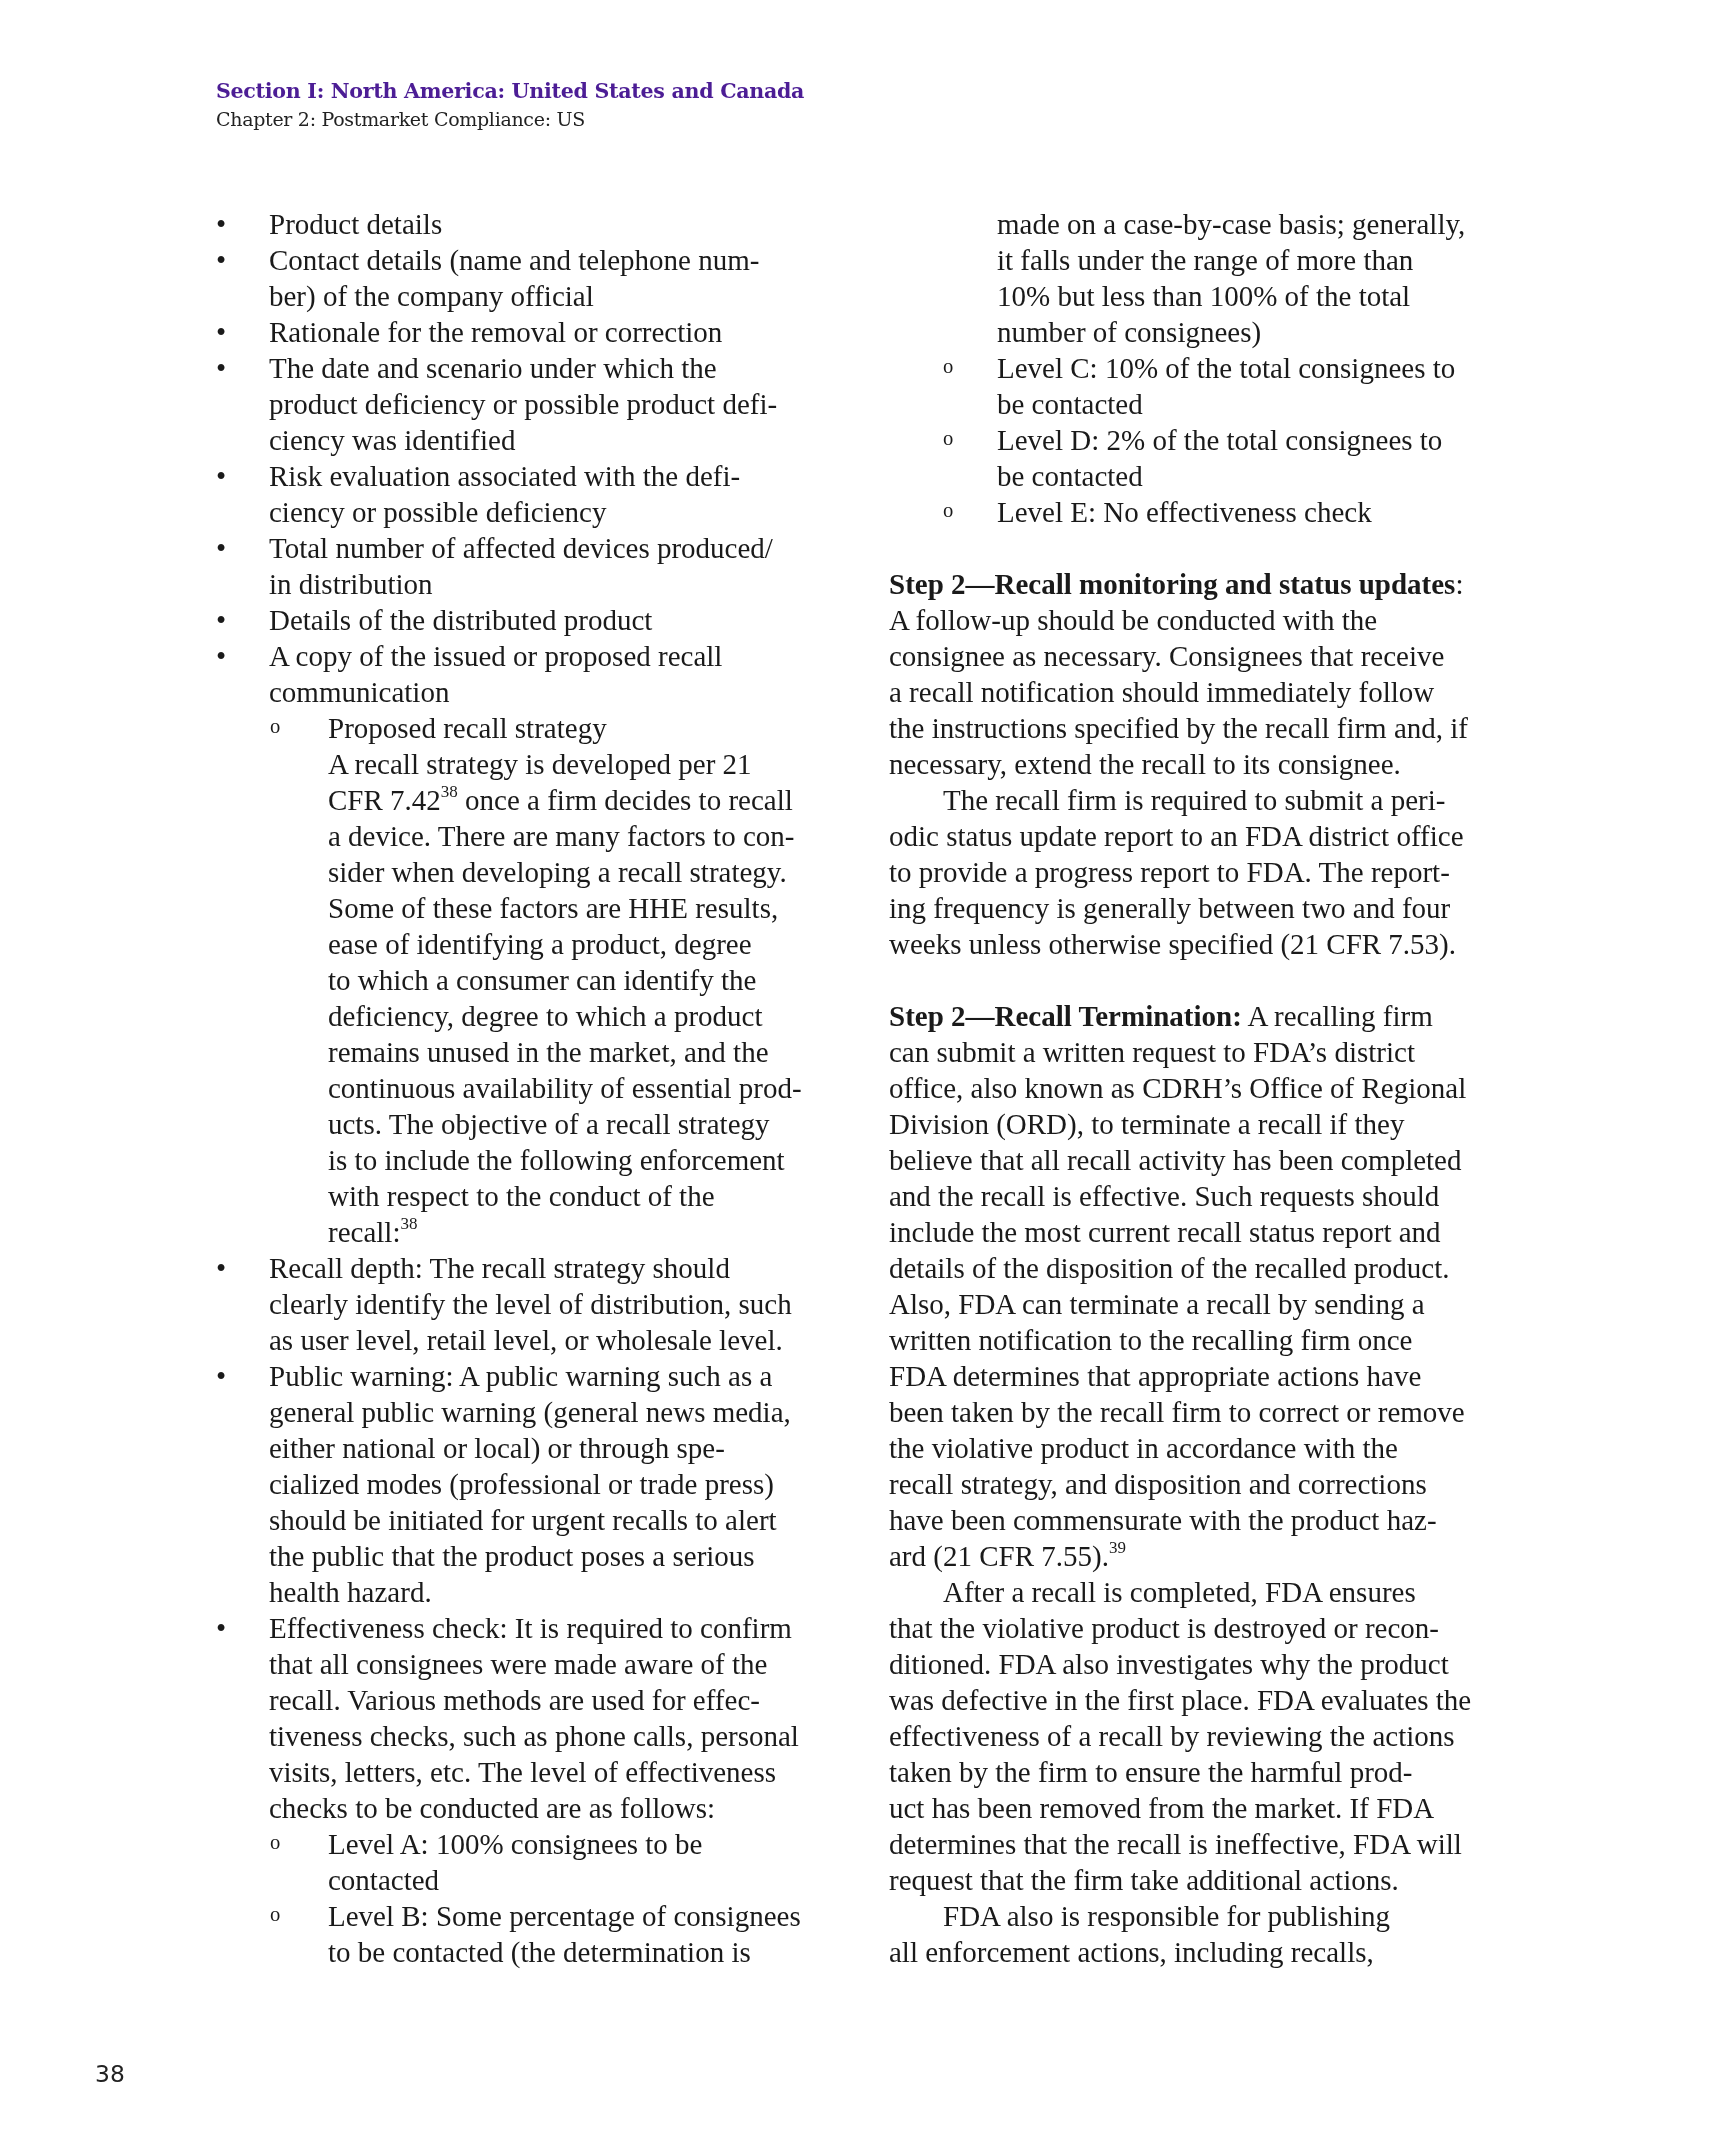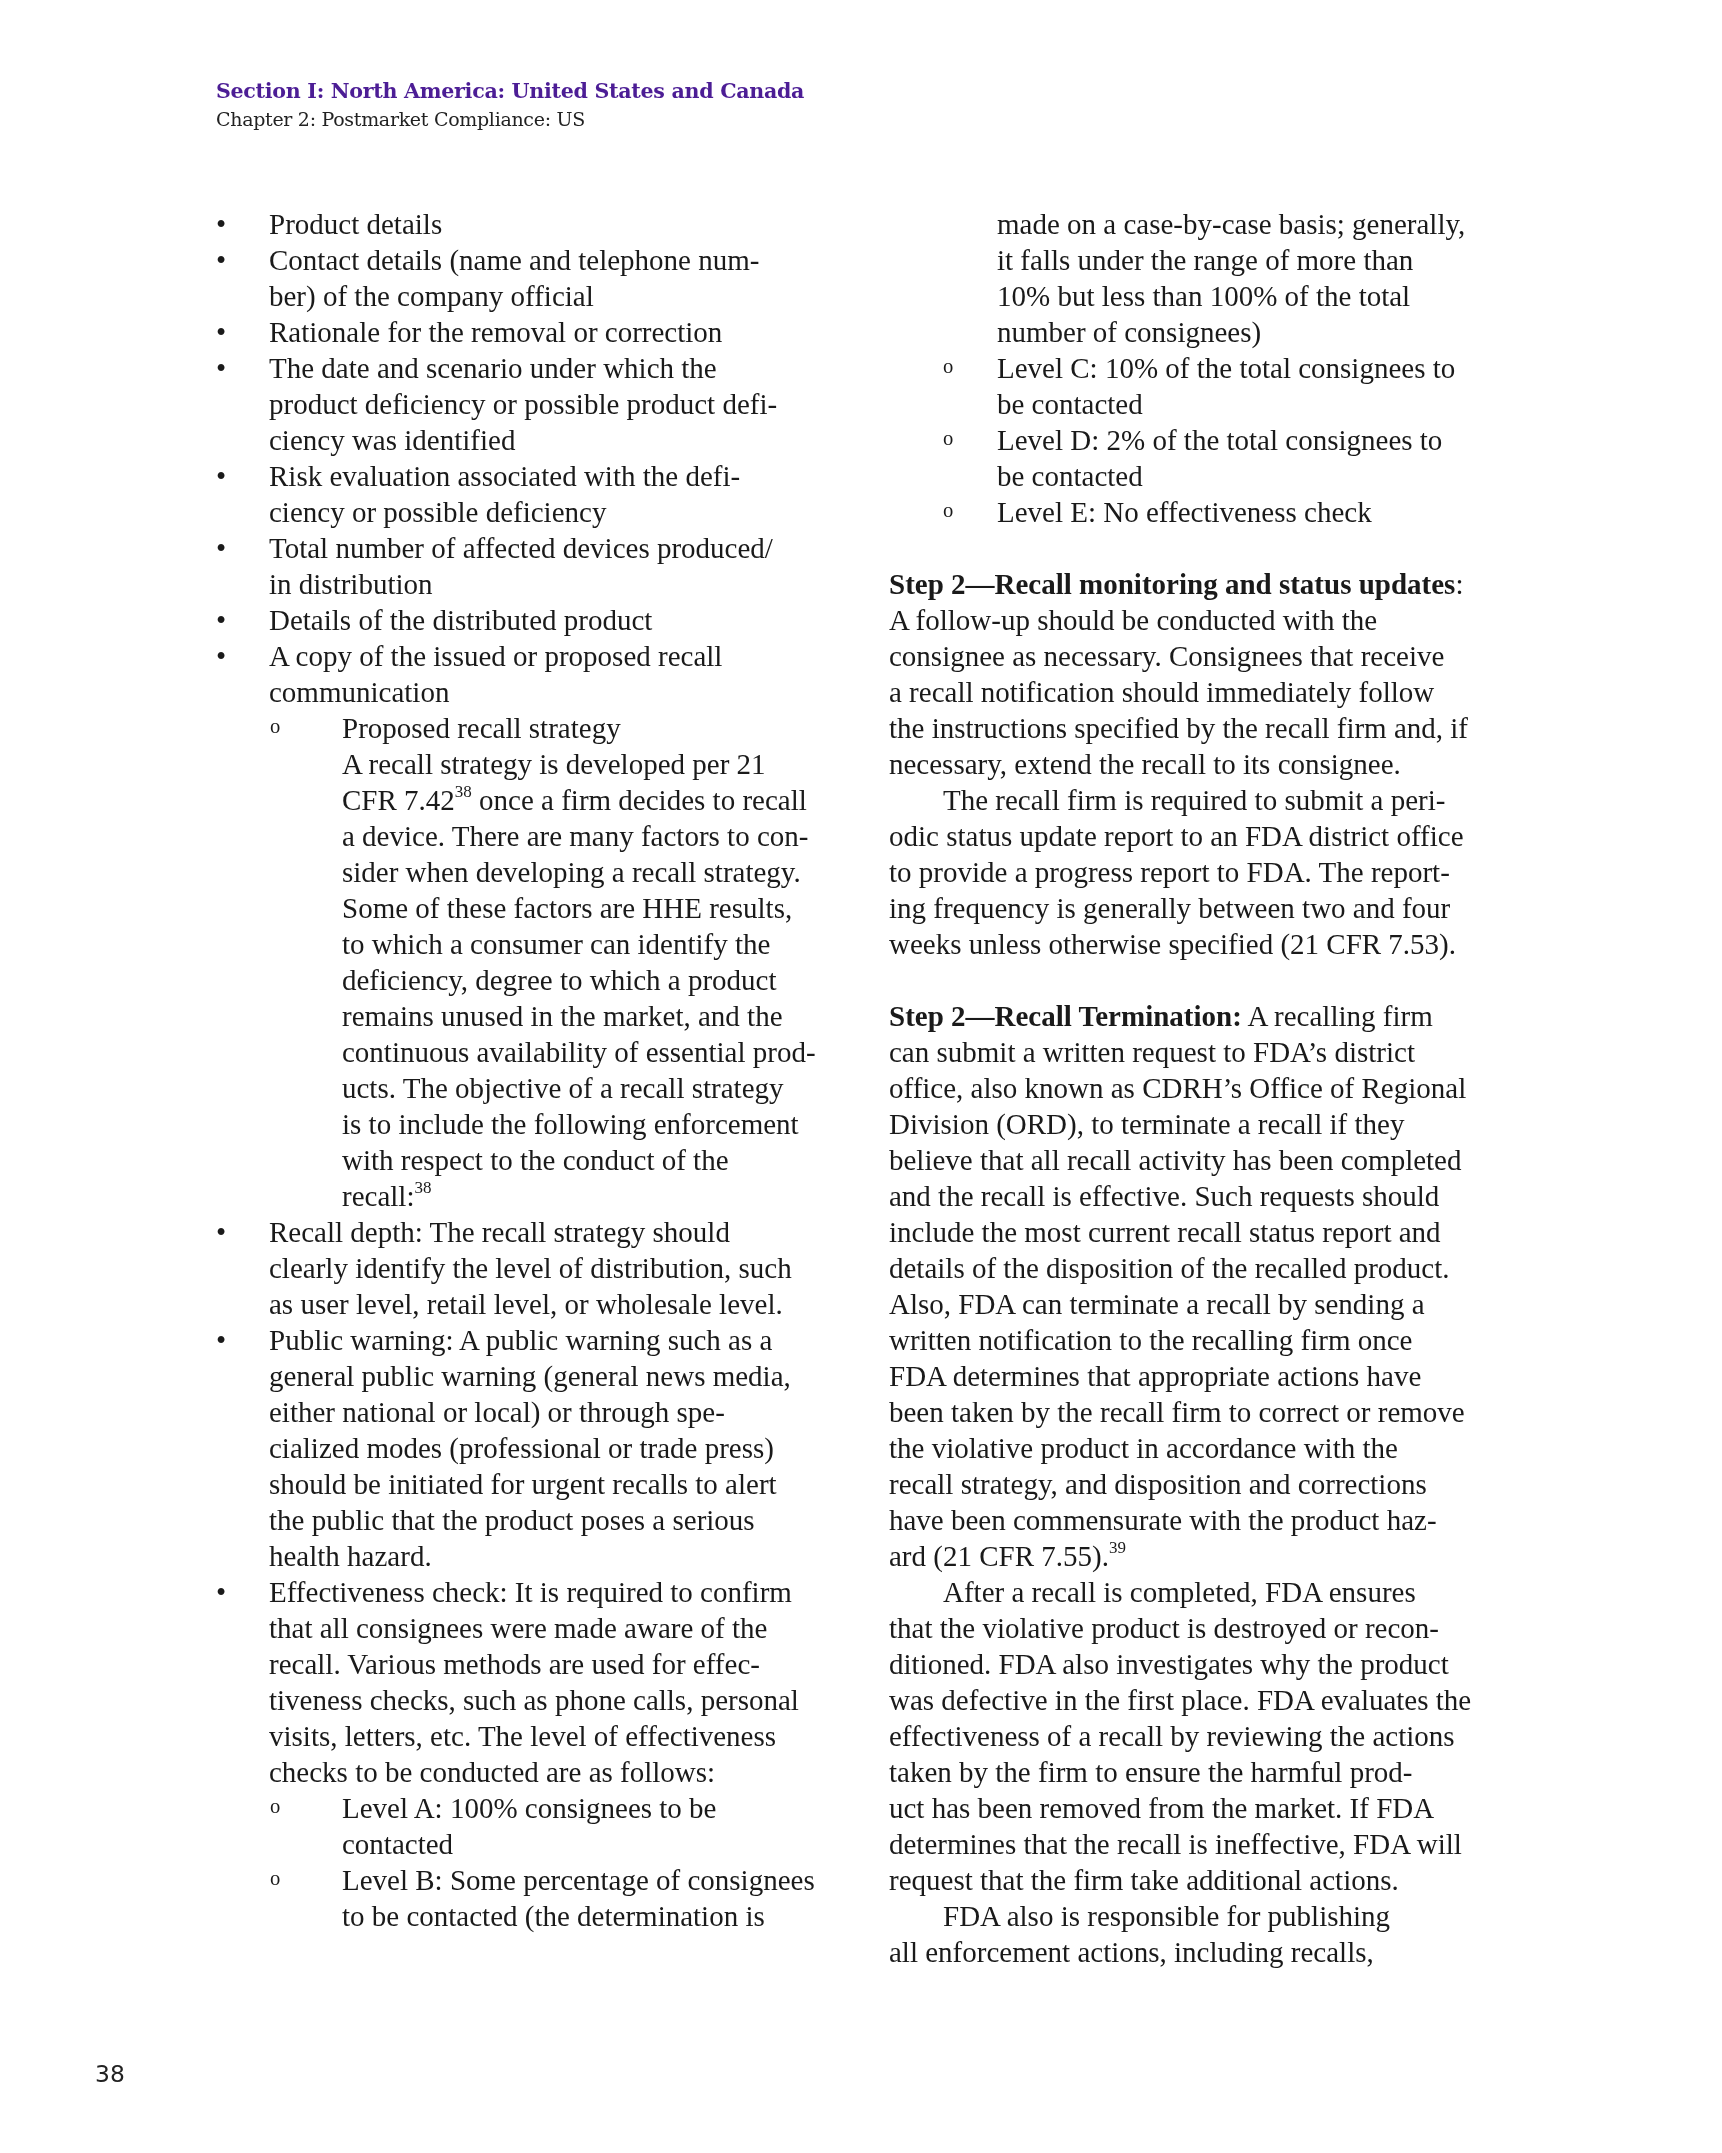--- a/index.html
+++ b/index.html
@@ -8,21 +8,21 @@
   .run-head .section { font-size: 20.6px; font-weight: bold; line-height: 28px; letter-spacing: -0.3px; color: #4c1d95; white-space: nowrap; }
   .run-head .chapter { font-size: 19px; font-weight: normal; line-height: 28px; letter-spacing: -0.3px; color: #222; white-space: nowrap; }
   .col { position: absolute; top: 206px; font-family: "Liberation Serif", serif; font-size: 29px; line-height: 36px; }
   .col-left { left: 216px; width: 600px; }
   .col-right { left: 889px; width: 618px; }
   .ln { position: relative; height: 36px; white-space: nowrap; }
   .ln .mk { position: absolute; top: 0; }
   .ln.l1 .mk { left: 0; }
   .ln.l1 .tx { position: absolute; left: 53px; }
   .ln.l2 .mk { left: 54px; font-size: 20.6px; top: -1.9px; }
-  .ln.l2 .tx { position: absolute; left: 126px; }
+  .ln.l2 .tx { position: absolute; left: 112px; }
   .col-right .ln.l2 .mk { left: 54px; }
   .col-right .ln.l2 .tx { left: 108px; }
   .ln.p .tx { position: absolute; left: 0; }
   .ln.pi .tx { position: absolute; left: 54px; }
   .ln.blank { height: 36px; }
   sup { font-size: 17px; line-height: 0; position: relative; top: -2.8px; vertical-align: super; }
   b { font-weight: bold; }
   .page-num { position: absolute; left: 95px; top: 2060px; font-family: "DejaVu Sans", sans-serif; font-size: 23.4px; color: #222; }
 </style>
 </head>
@@ -97,20 +97,23 @@
     <div class="ln l2">
       <span class="tx"><span>a device. There are many factors to con-</span></span>
     </div>
     <div class="ln l2">
       <span class="tx"><span>sider when developing a recall strategy.</span></span>
     </div>
     <div class="ln l2">
       <span class="tx"><span>Some of these factors are HHE results,</span></span>
     </div>
     <div class="ln l2">
+      <span class="tx"><span>ease of identifying a product, degree</span></span>
+    </div>
+    <div class="ln l2">
       <span class="tx"><span>to which a consumer can identify the</span></span>
     </div>
     <div class="ln l2">
       <span class="tx"><span>deficiency, degree to which a product</span></span>
     </div>
     <div class="ln l2">
       <span class="tx"><span>remains unused in the market, and the</span></span>
     </div>
     <div class="ln l2">
       <span class="tx"><span>continuous availability of essential prod-</span></span>

